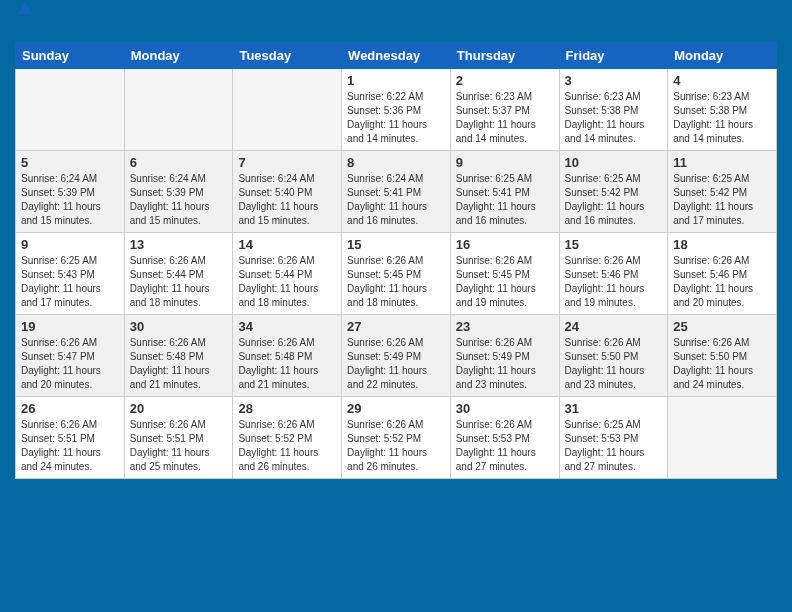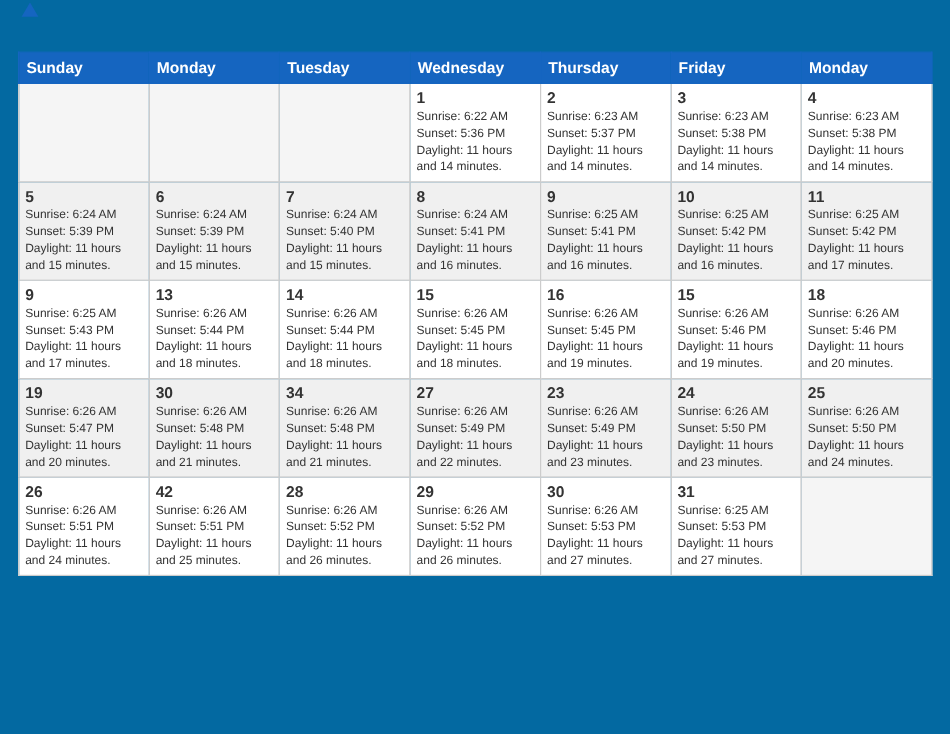--- a/index.html
+++ b/index.html
@@ -291,21 +291,21 @@
           </td>
         </tr>
         <tr>
           <td>
             <span class="day-number">26</span>
             <div class="day-info" style="white-space: pre-line;">Sunrise: 6:26 AM
 Sunset: 5:51 PM
 Daylight: 11 hours and 24 minutes.</div>
           </td>
           <td>
-            <span class="day-number">42</span>
+            <span class="day-number">20</span>
             <div class="day-info" style="white-space: pre-line;">Sunrise: 6:26 AM
 Sunset: 5:51 PM
 Daylight: 11 hours and 25 minutes.</div>
           </td>
           <td>
             <span class="day-number">28</span>
             <div class="day-info" style="white-space: pre-line;">Sunrise: 6:26 AM
 Sunset: 5:52 PM
 Daylight: 11 hours and 26 minutes.</div>
           </td>

